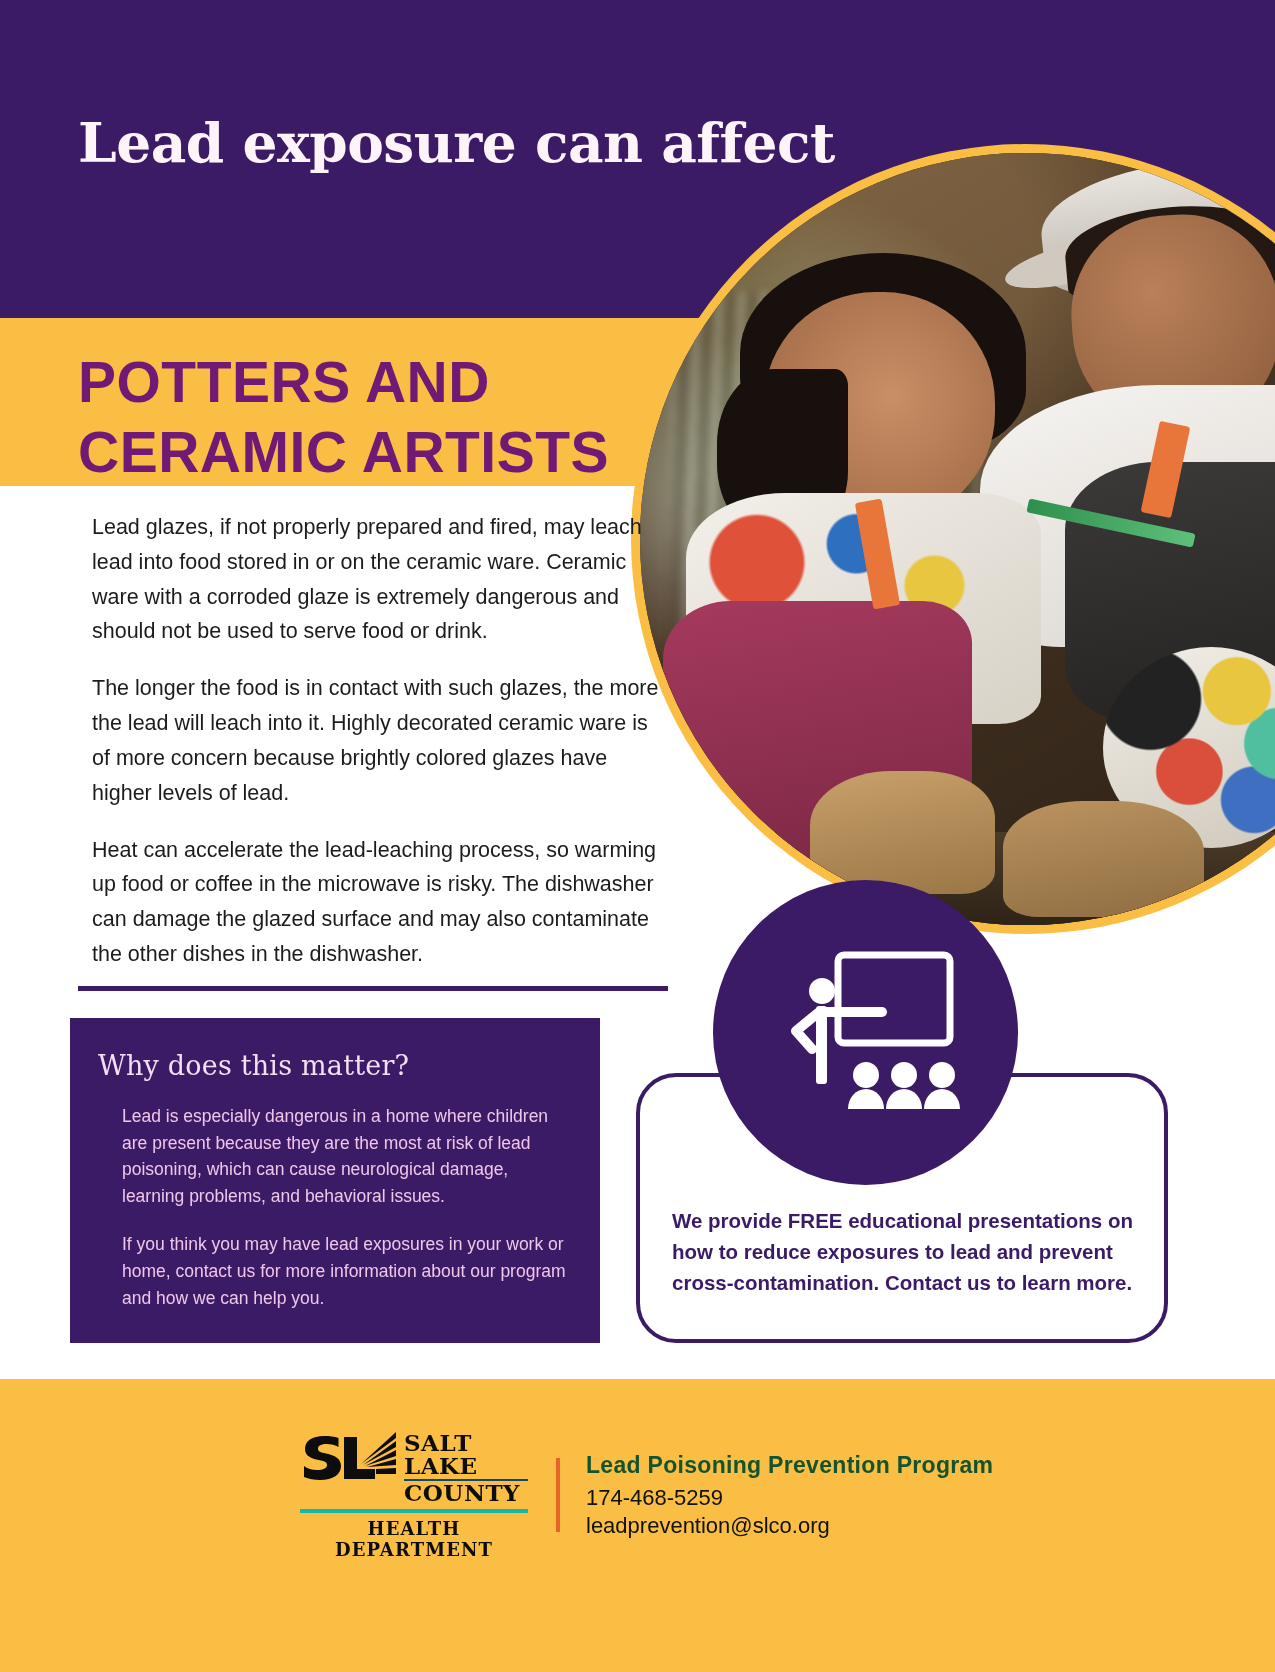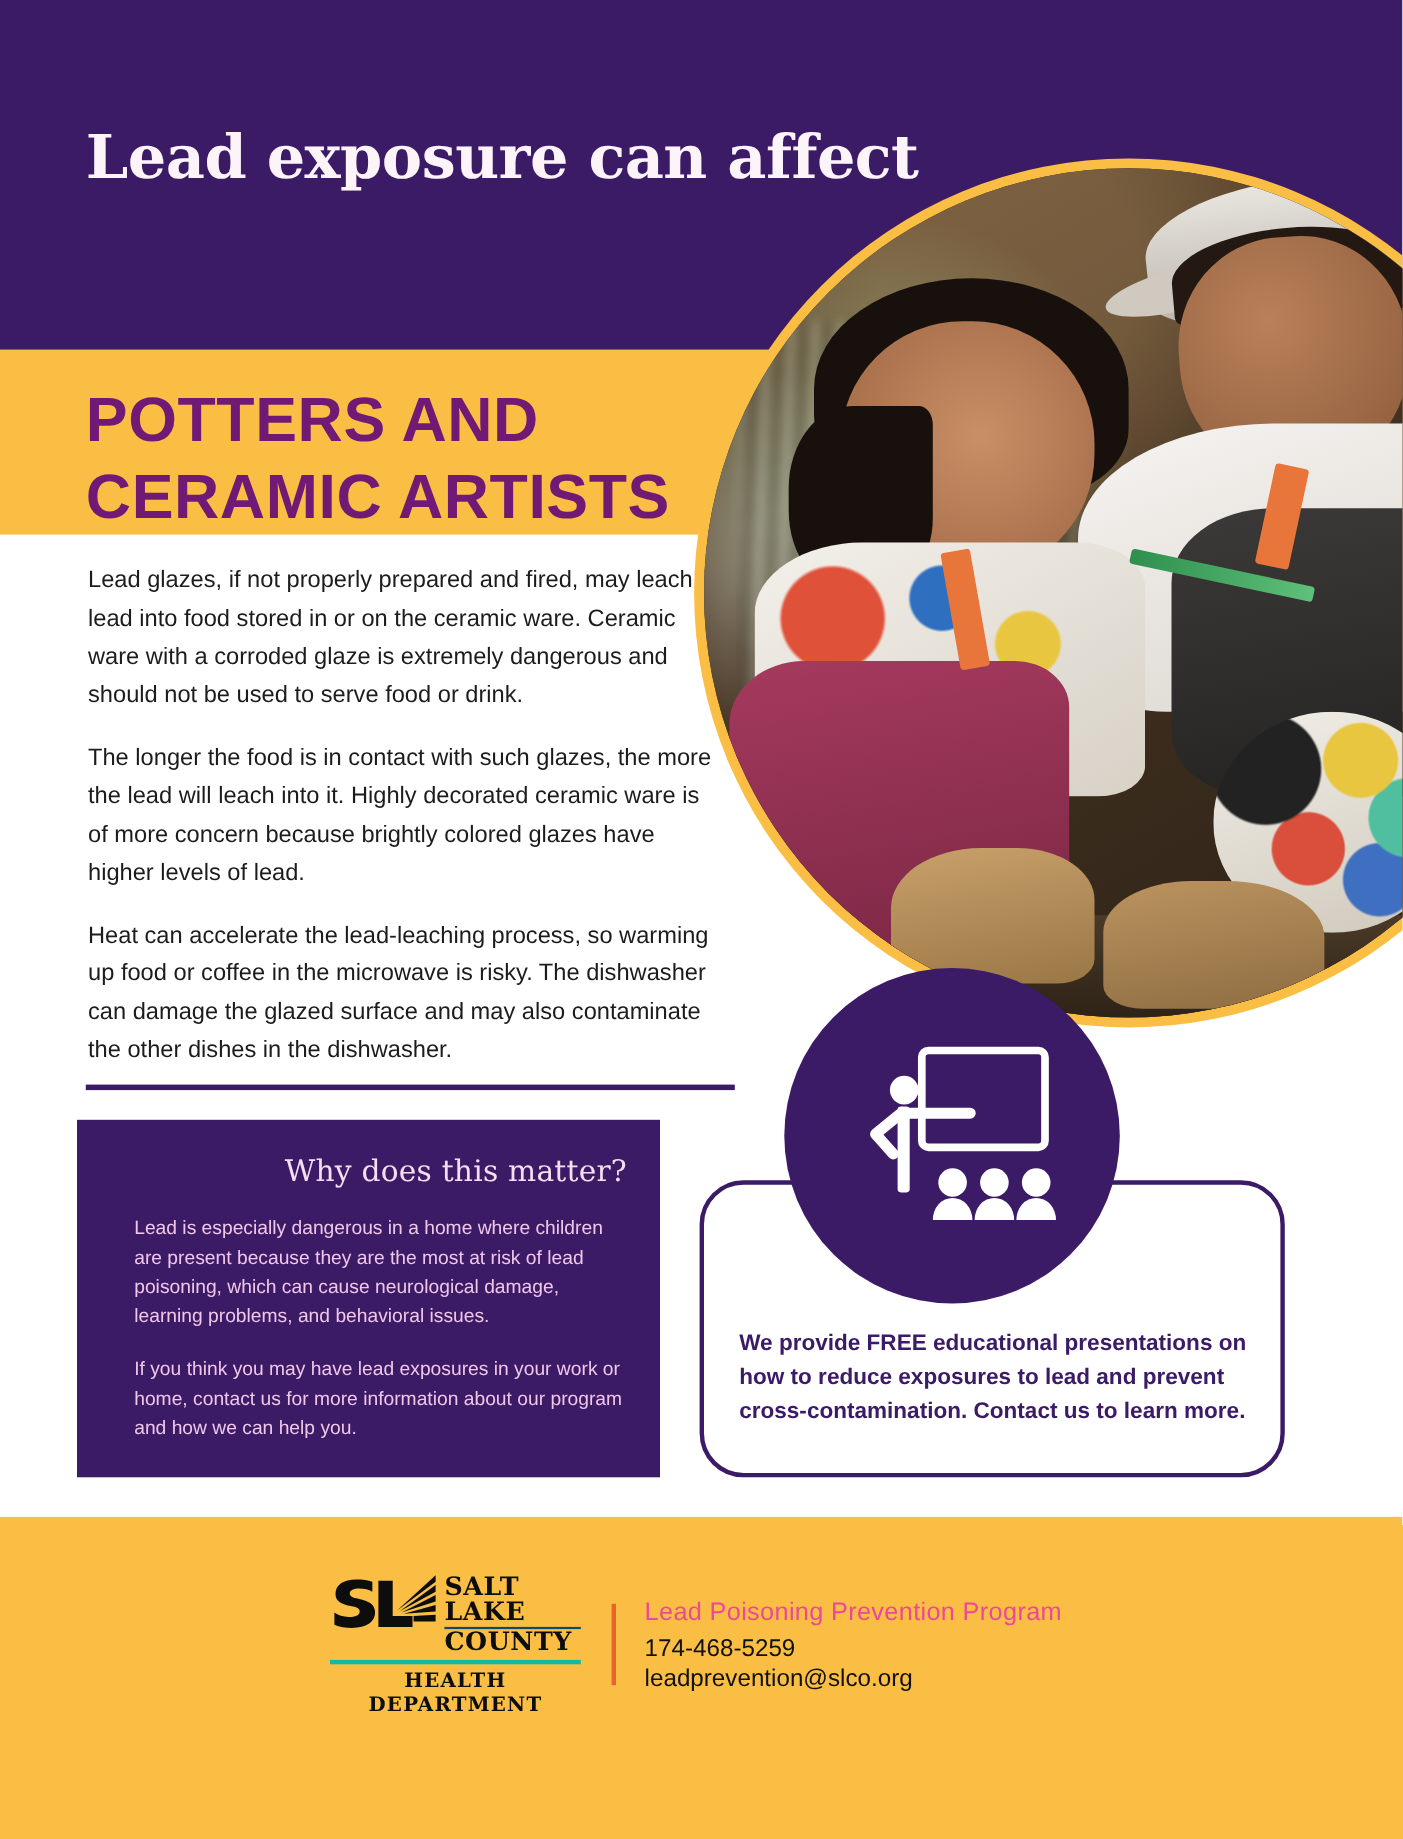--- a/index.html
+++ b/index.html
@@ -221,21 +221,21 @@
     border-radius: 40% 44% 20% 18%;
   }
   .ph-table {
     position: absolute; left: 0; top: 88%;
     width: 100%; height: 12%;
     background: linear-gradient(180deg,#4a3a28,#2e2317);
   }
 
   
   .body-col {
-    position: absolute; left: 80px; top: 510px;
+    position: absolute; left: 92px; top: 510px;
     width: 570px;
     z-index: 5;
   }
   .body-col p {
     font-family: "Liberation Sans", sans-serif;
     font-size: 21.5px;
     line-height: 1.62;
     color: #1c1c1c;
     margin-bottom: 22px;
   }
@@ -257,21 +257,20 @@
     z-index: 5;
     padding: 32px 30px 0 28px;
   }
   .why-title {
     font-family: "DejaVu Serif", "Liberation Serif", serif;
     font-weight: 400;
     font-size: 27px;
     color: #F7DDF0;
     letter-spacing: 0.2px;
     margin-bottom: 22px;
-    text-align: right;
   }
   .why-box p {
     font-family: "Liberation Sans", sans-serif;
     font-size: 17.5px;
     line-height: 1.52;
     color: #F0C7E8;
     margin-bottom: 22px;
     margin-left: 24px;
   }
   .why-box p:last-child { margin-bottom: 0; }
@@ -353,24 +352,24 @@
   }
   .v-rule {
     width: 4px; height: 74px;
     background: #E8632A;
     margin: 0 26px 0 28px;
     flex: none;
   }
   .contact { padding-top: 2px; }
   .contact-name {
     font-family: "Liberation Sans", sans-serif;
-    font-weight: 400;
+    font-weight: 700;
     font-size: 23px;
     letter-spacing: 0.3px;
-    color: #ec4899;
+    color: #14532d;
     margin-bottom: 5px;
   }
   .contact-line {
     font-family: "Liberation Sans", sans-serif;
     font-size: 22px;
     line-height: 1.28;
     color: #111;
   }
 </style>
 </head>

